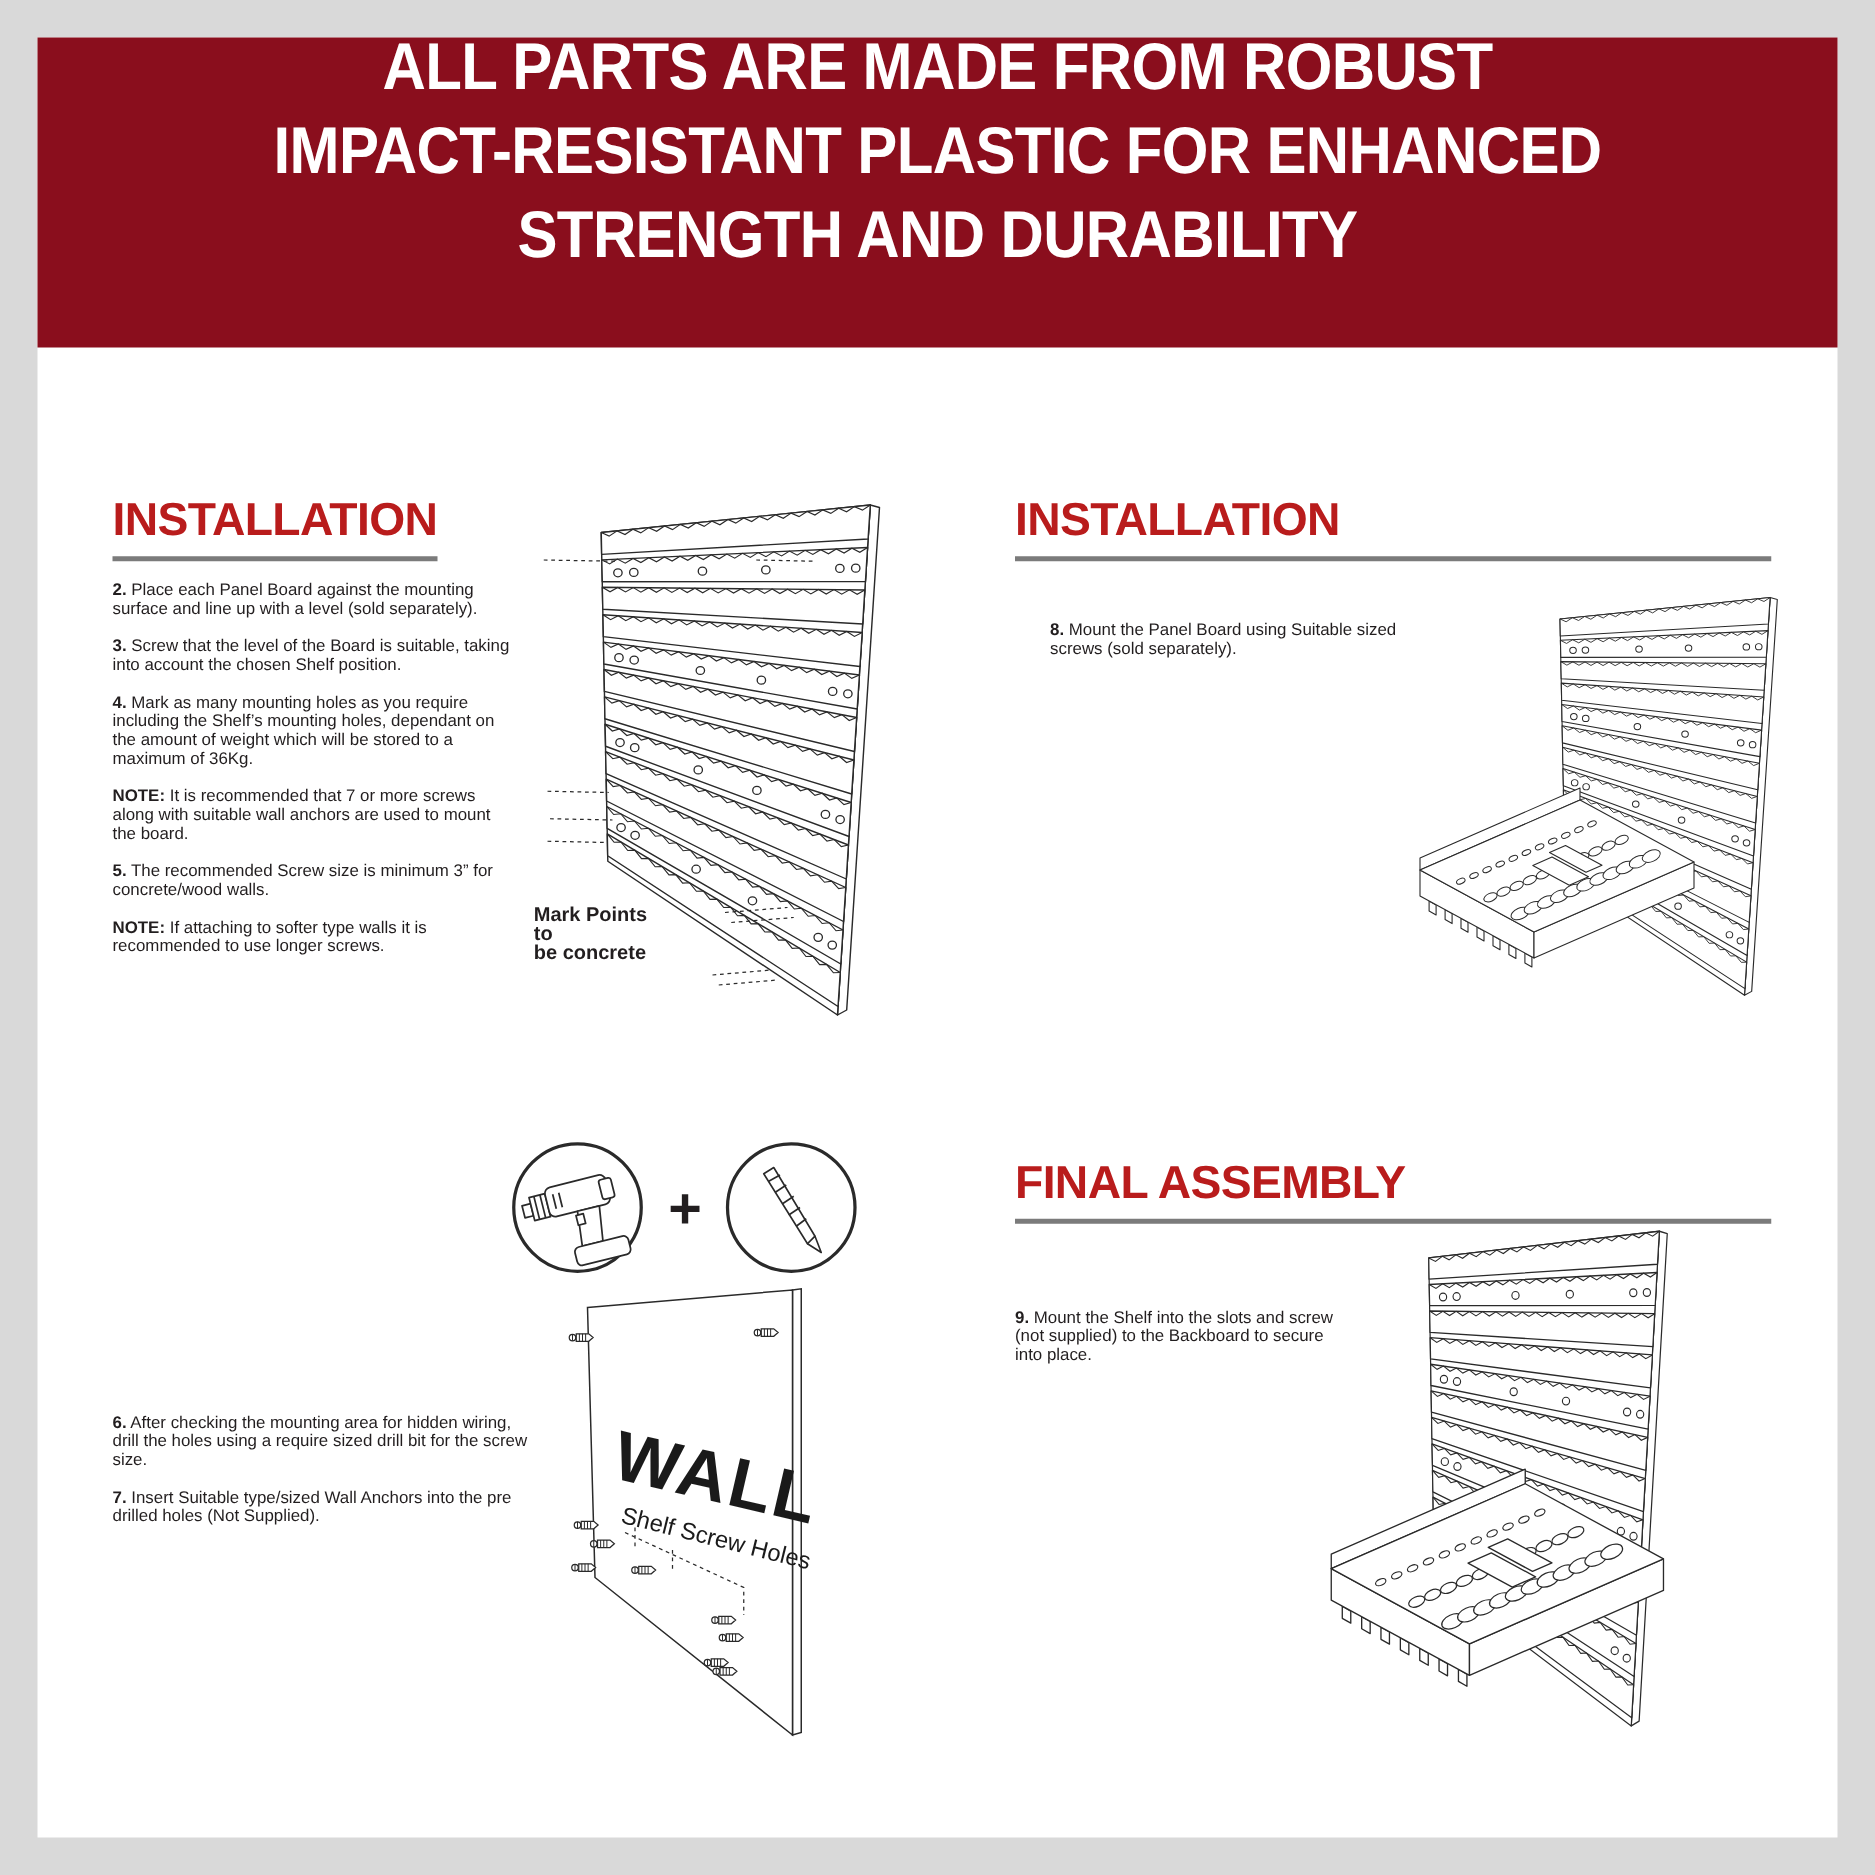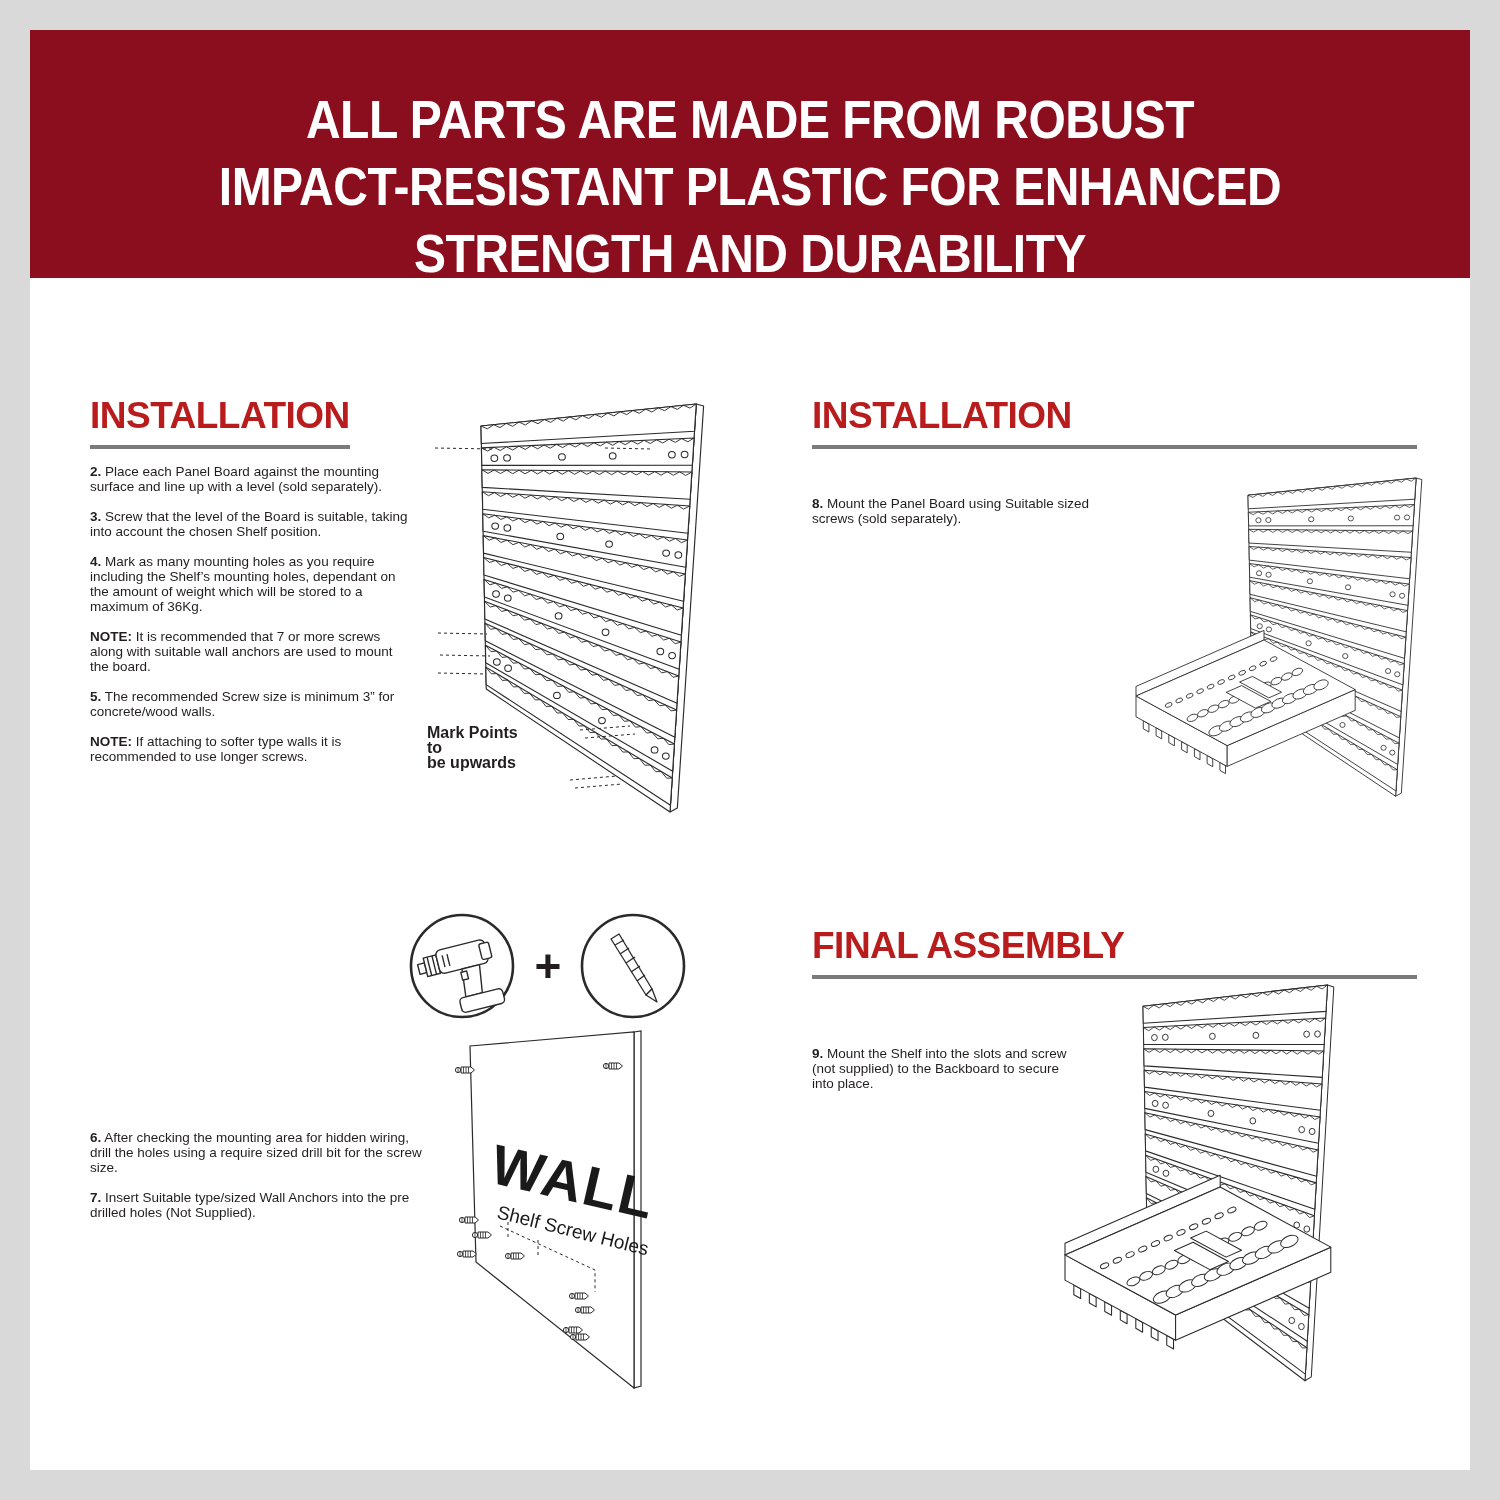--- a/index.html
+++ b/index.html
@@ -1,21 +1,21 @@
 <!DOCTYPE html>
 <html><head>
 <meta charset="utf-8">
 <style>
   html,body{margin:0;padding:0;}
   body{background:#d9d9d9;font-family:"Liberation Sans",sans-serif;color:#221e1f;}
   .canvas{position:relative;width:1500px;height:1500px;background:#d9d9d9;overflow:hidden;}
   .page{position:absolute;left:30px;top:30px;width:1440px;height:1440px;background:#ffffff;}
 
   .banner{position:absolute;left:0;top:0;width:1440px;height:248px;background:#8a0e1d;
-          display:flex;flex-direction:column;justify-content:flex-end;align-items:center;}
+          display:flex;flex-direction:column;justify-content:flex-start;align-items:center;}
   .banner-text{color:#ffffff;font-weight:bold;font-size:48px;line-height:61px;text-align:center;
           letter-spacing:-0.5px;transform:scaleY(1.1);}
 
   .col{position:absolute;}
   h2.sec{margin:0;font-size:37px;line-height:40px;font-weight:bold;letter-spacing:-0.5px;color:#b91c1c;}
   .rule-fit{display:inline-block;border-bottom:4px solid #7b7b7b;padding-bottom:9px;}
   .rule-full{display:block;border-bottom:4px solid #7b7b7b;padding-bottom:9px;width:100%;}
 
   .steps{margin-top:15px;}
   p.step{margin:0 0 15px 0;font-size:13.5px;line-height:15px;color:#221e1f;}
@@ -113,28 +113,28 @@
           <line x1="23" y1="241" x2="72" y2="242" stroke="#2a2a2a" stroke-width="1" stroke-dasharray="3 3"></line>
           <line x1="25" y1="263" x2="75" y2="264" stroke="#2a2a2a" stroke-width="1" stroke-dasharray="3 3"></line>
           <line x1="23" y1="281" x2="70" y2="282" stroke="#2a2a2a" stroke-width="1" stroke-dasharray="3 3"></line>
           <line x1="165" y1="338" x2="215" y2="334" stroke="#2a2a2a" stroke-width="1" stroke-dasharray="3 3"></line>
           <line x1="170" y1="346" x2="220" y2="342" stroke="#2a2a2a" stroke-width="1" stroke-dasharray="3 3"></line>
           <line x1="155" y1="388" x2="202" y2="384" stroke="#2a2a2a" stroke-width="1" stroke-dasharray="3 3"></line>
           <line x1="160" y1="396" x2="207" y2="392" stroke="#2a2a2a" stroke-width="1" stroke-dasharray="3 3"></line>
         </svg>
       <div class="mark-label">
         <div>Mark Points to</div>
-        <div>be upwards</div>
+        <div>be concrete</div>
       </div>
     </div>
 
     <div class="col" style="left:782px;top:366px;width:605px;">
       <h2 class="sec rule-full">INSTALLATION</h2>
     </div>
-    <div class="col" style="left:782px;top:466px;width:320px;">
+    <div class="col" style="left:810px;top:466px;width:320px;">
       <p class="step"><b>8.</b> <span>Mount the Panel Board using Suitable sized screws (sold separately).</span></p>
     </div>
 
     <div class="fig" style="left:1100px;top:428px;width:335px;height:392px;">
       <svg id="svg-assembly-apart" width="335" height="392" viewBox="0 0 335 392">
           <g transform="translate(118,20) scale(0.82,0.78)">
             <polygon points="205.0,0.0 212.0,2.0 187.0,404.0 180.0,408.0" fill="#fff" stroke="#2a2a2a" stroke-width="1.1" stroke-linejoin="round"></polygon>
             <polygon points="0.0,22.0 205.0,0.0 180.0,408.0 5.0,285.0" fill="#fff" stroke="#2a2a2a" stroke-width="1.1" stroke-linejoin="round"></polygon>
             <polygon points="0.0,22.0 205.0,0.0 203.3,27.2 0.3,39.5" fill="#fff" stroke="#2a2a2a" stroke-width="1.1" stroke-linejoin="round"></polygon>
             <path d="M0.0,22.0L6.0,24.9L12.1,20.7L18.1,23.6L24.1,19.4L30.1,22.3L36.2,18.1L42.2,21.0L48.2,16.8L54.3,19.7L60.3,15.5L66.3,18.4L72.4,14.2L78.4,17.1L84.4,12.9L90.4,15.8L96.5,11.6L102.5,14.5L108.5,10.4L114.6,13.2L120.6,9.1L126.6,11.9L132.6,7.8L138.7,10.6L144.7,6.5L150.7,9.3L156.8,5.2L162.8,8.0L168.8,3.9L174.9,6.7L180.9,2.6L186.9,5.4L192.9,1.3L199.0,4.1L205.0,0.0" fill="none" stroke="#2a2a2a" stroke-width="0.9"></path>

